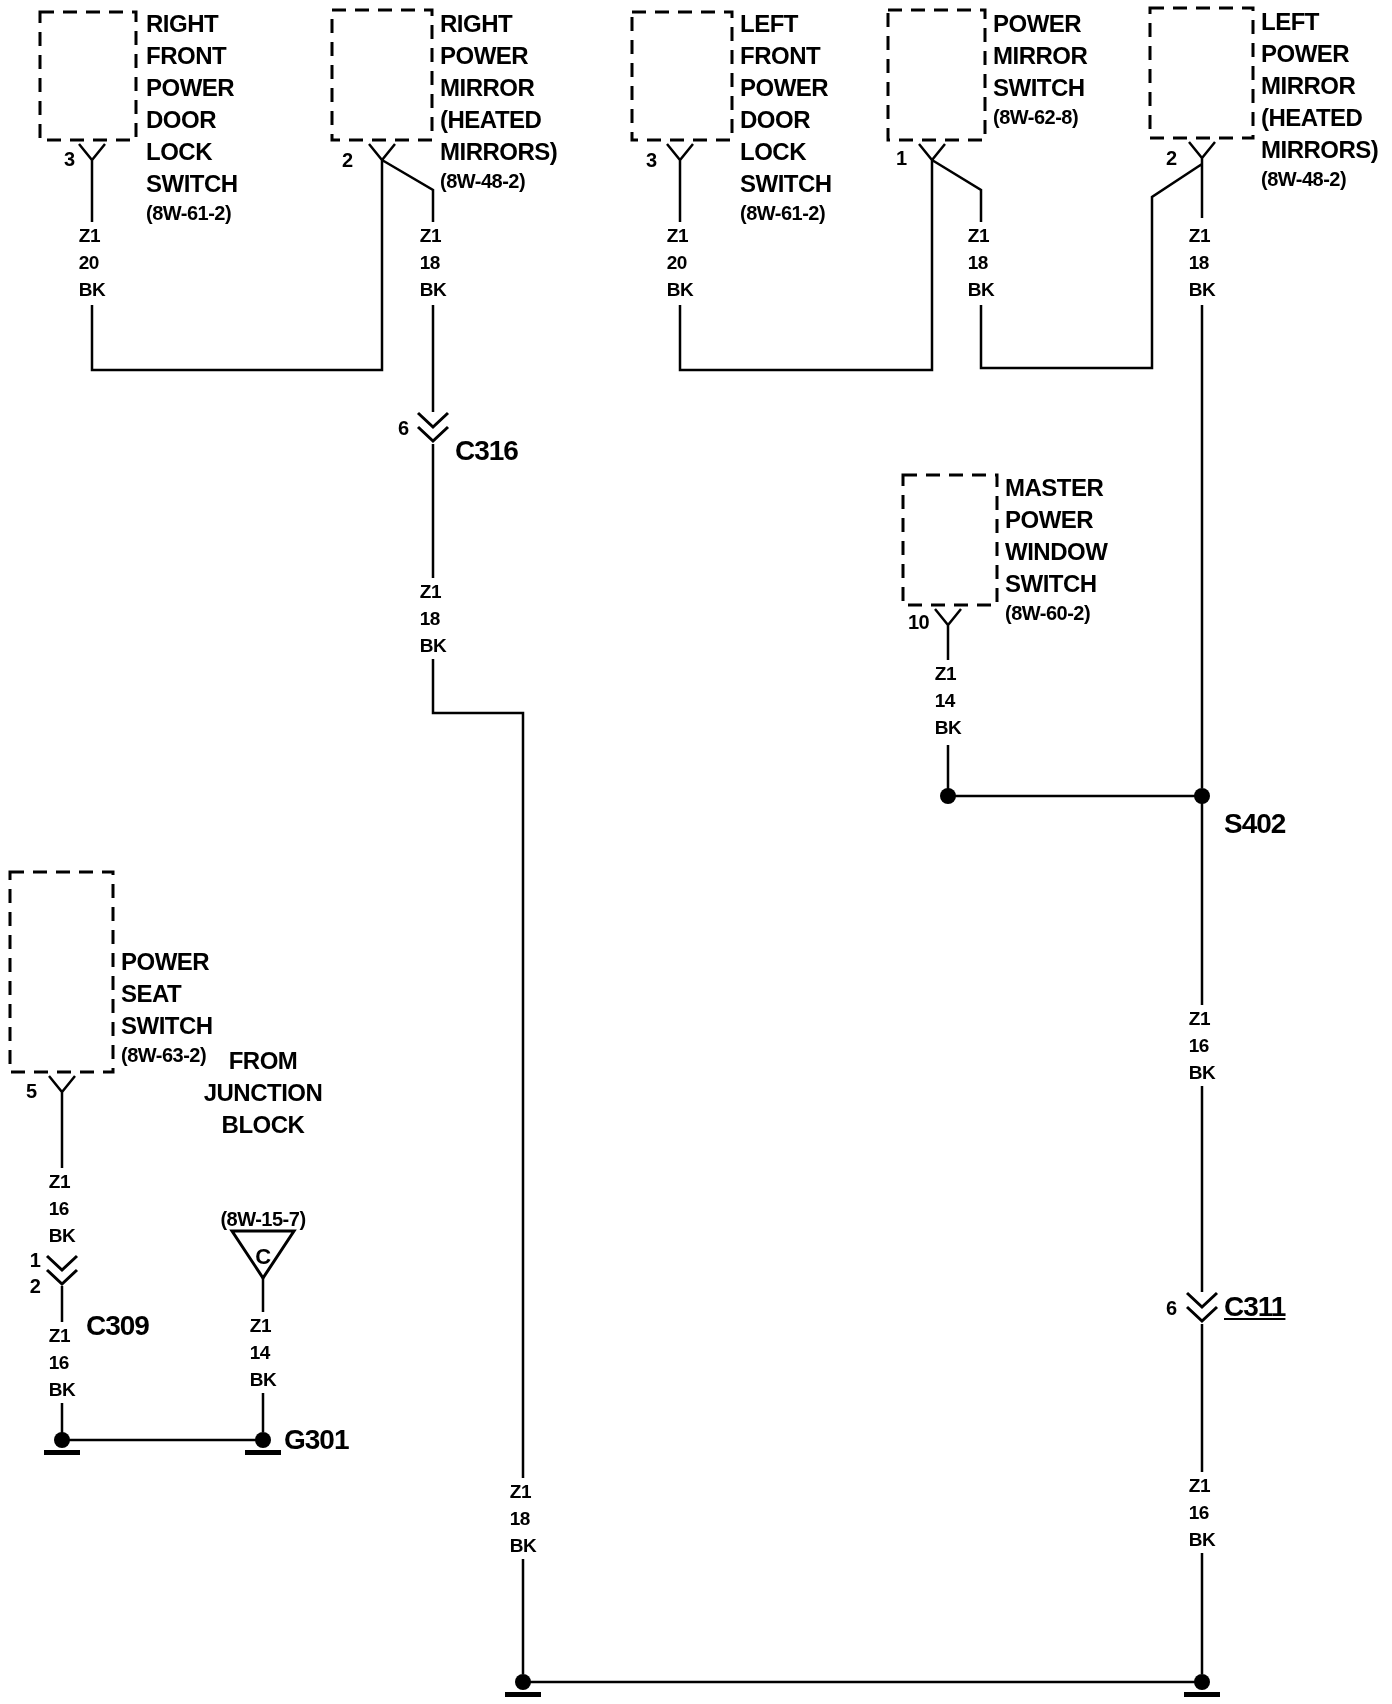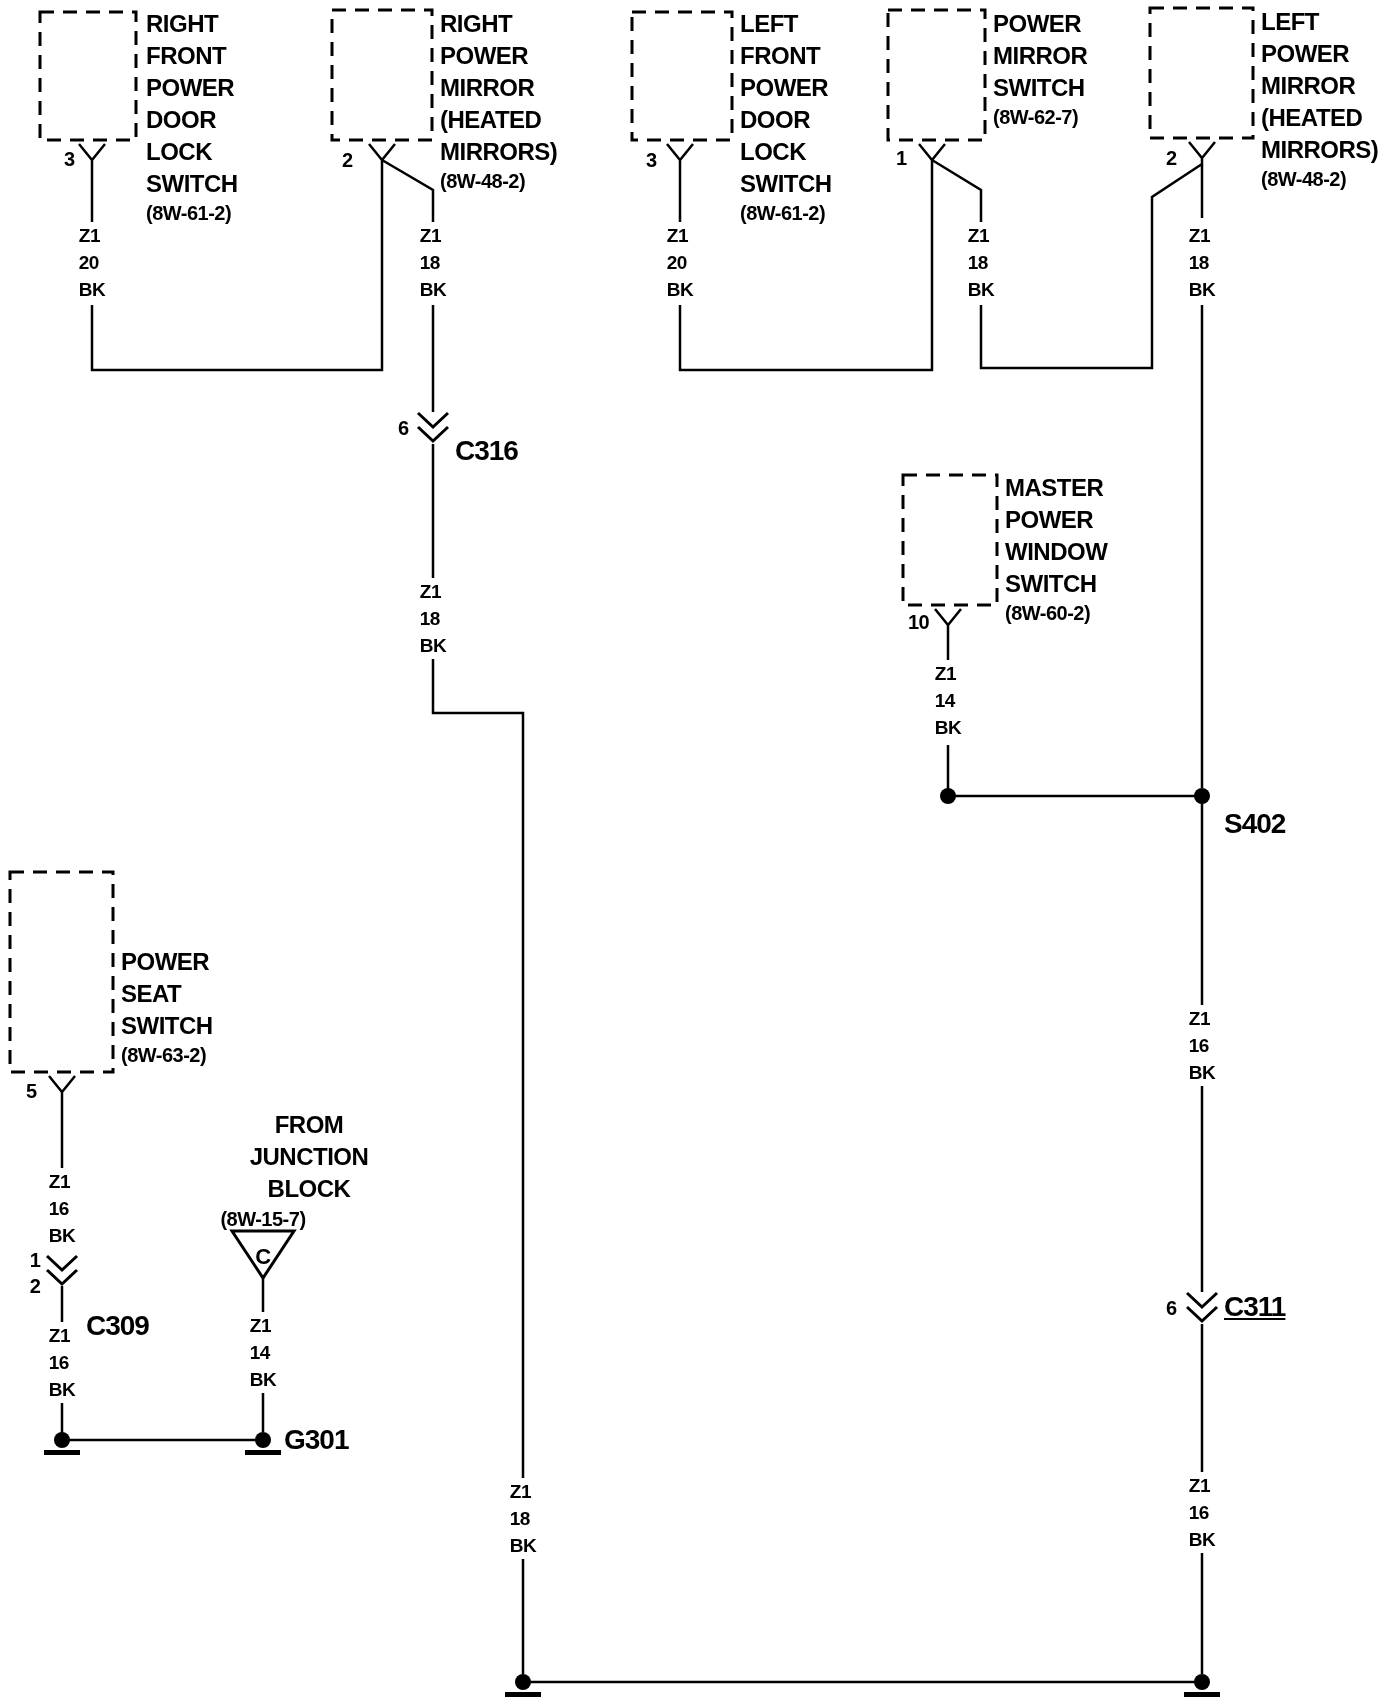--- a/index.html
+++ b/index.html
@@ -101,41 +101,41 @@
 FRONT
 POWER
 DOOR
 LOCK
 SWITCH</div>
   <div class="lbl ref-label" style="left:740px;top:200px;">(8W-61-2)</div>
 
   <div class="lbl comp-label" style="left:993px;top:8px;">POWER
 MIRROR
 SWITCH</div>
-  <div class="lbl ref-label" style="left:993px;top:104px;">(8W-62-7)</div>
+  <div class="lbl ref-label" style="left:993px;top:104px;">(8W-62-8)</div>
 
   <div class="lbl comp-label" style="left:1261px;top:6px;">LEFT
 POWER
 MIRROR
 (HEATED
 MIRRORS)</div>
   <div class="lbl ref-label" style="left:1261px;top:166px;">(8W-48-2)</div>
 
   <div class="lbl comp-label" style="left:1005px;top:472px;">MASTER
 POWER
 WINDOW
 SWITCH</div>
   <div class="lbl ref-label" style="left:1005px;top:600px;">(8W-60-2)</div>
 
   <div class="lbl comp-label" style="left:121px;top:946px;">POWER
 SEAT
 SWITCH</div>
   <div class="lbl ref-label" style="left:121px;top:1042px;">(8W-63-2)</div>
 
-  <div class="lbl comp-label center-x" style="left:263px;top:1109px;margin-left:46px;">FROM
+  <div class="lbl comp-label center-x" style="left:263px;top:1045px;">FROM
 JUNCTION
 BLOCK</div>
   <div class="lbl ref-label center-x" style="left:263px;top:1206px;">(8W-15-7)</div>
   <div class="lbl tri-letter" style="left:263px;top:1246px;">C</div>
 
   <div class="lbl pin-label" style="left:64px;top:148px;">3</div>
   <div class="lbl pin-label" style="left:342px;top:149px;">2</div>
   <div class="lbl pin-label" style="left:646px;top:149px;">3</div>
   <div class="lbl pin-label" style="left:896px;top:147px;">1</div>
   <div class="lbl pin-label" style="left:1166px;top:147px;">2</div>

